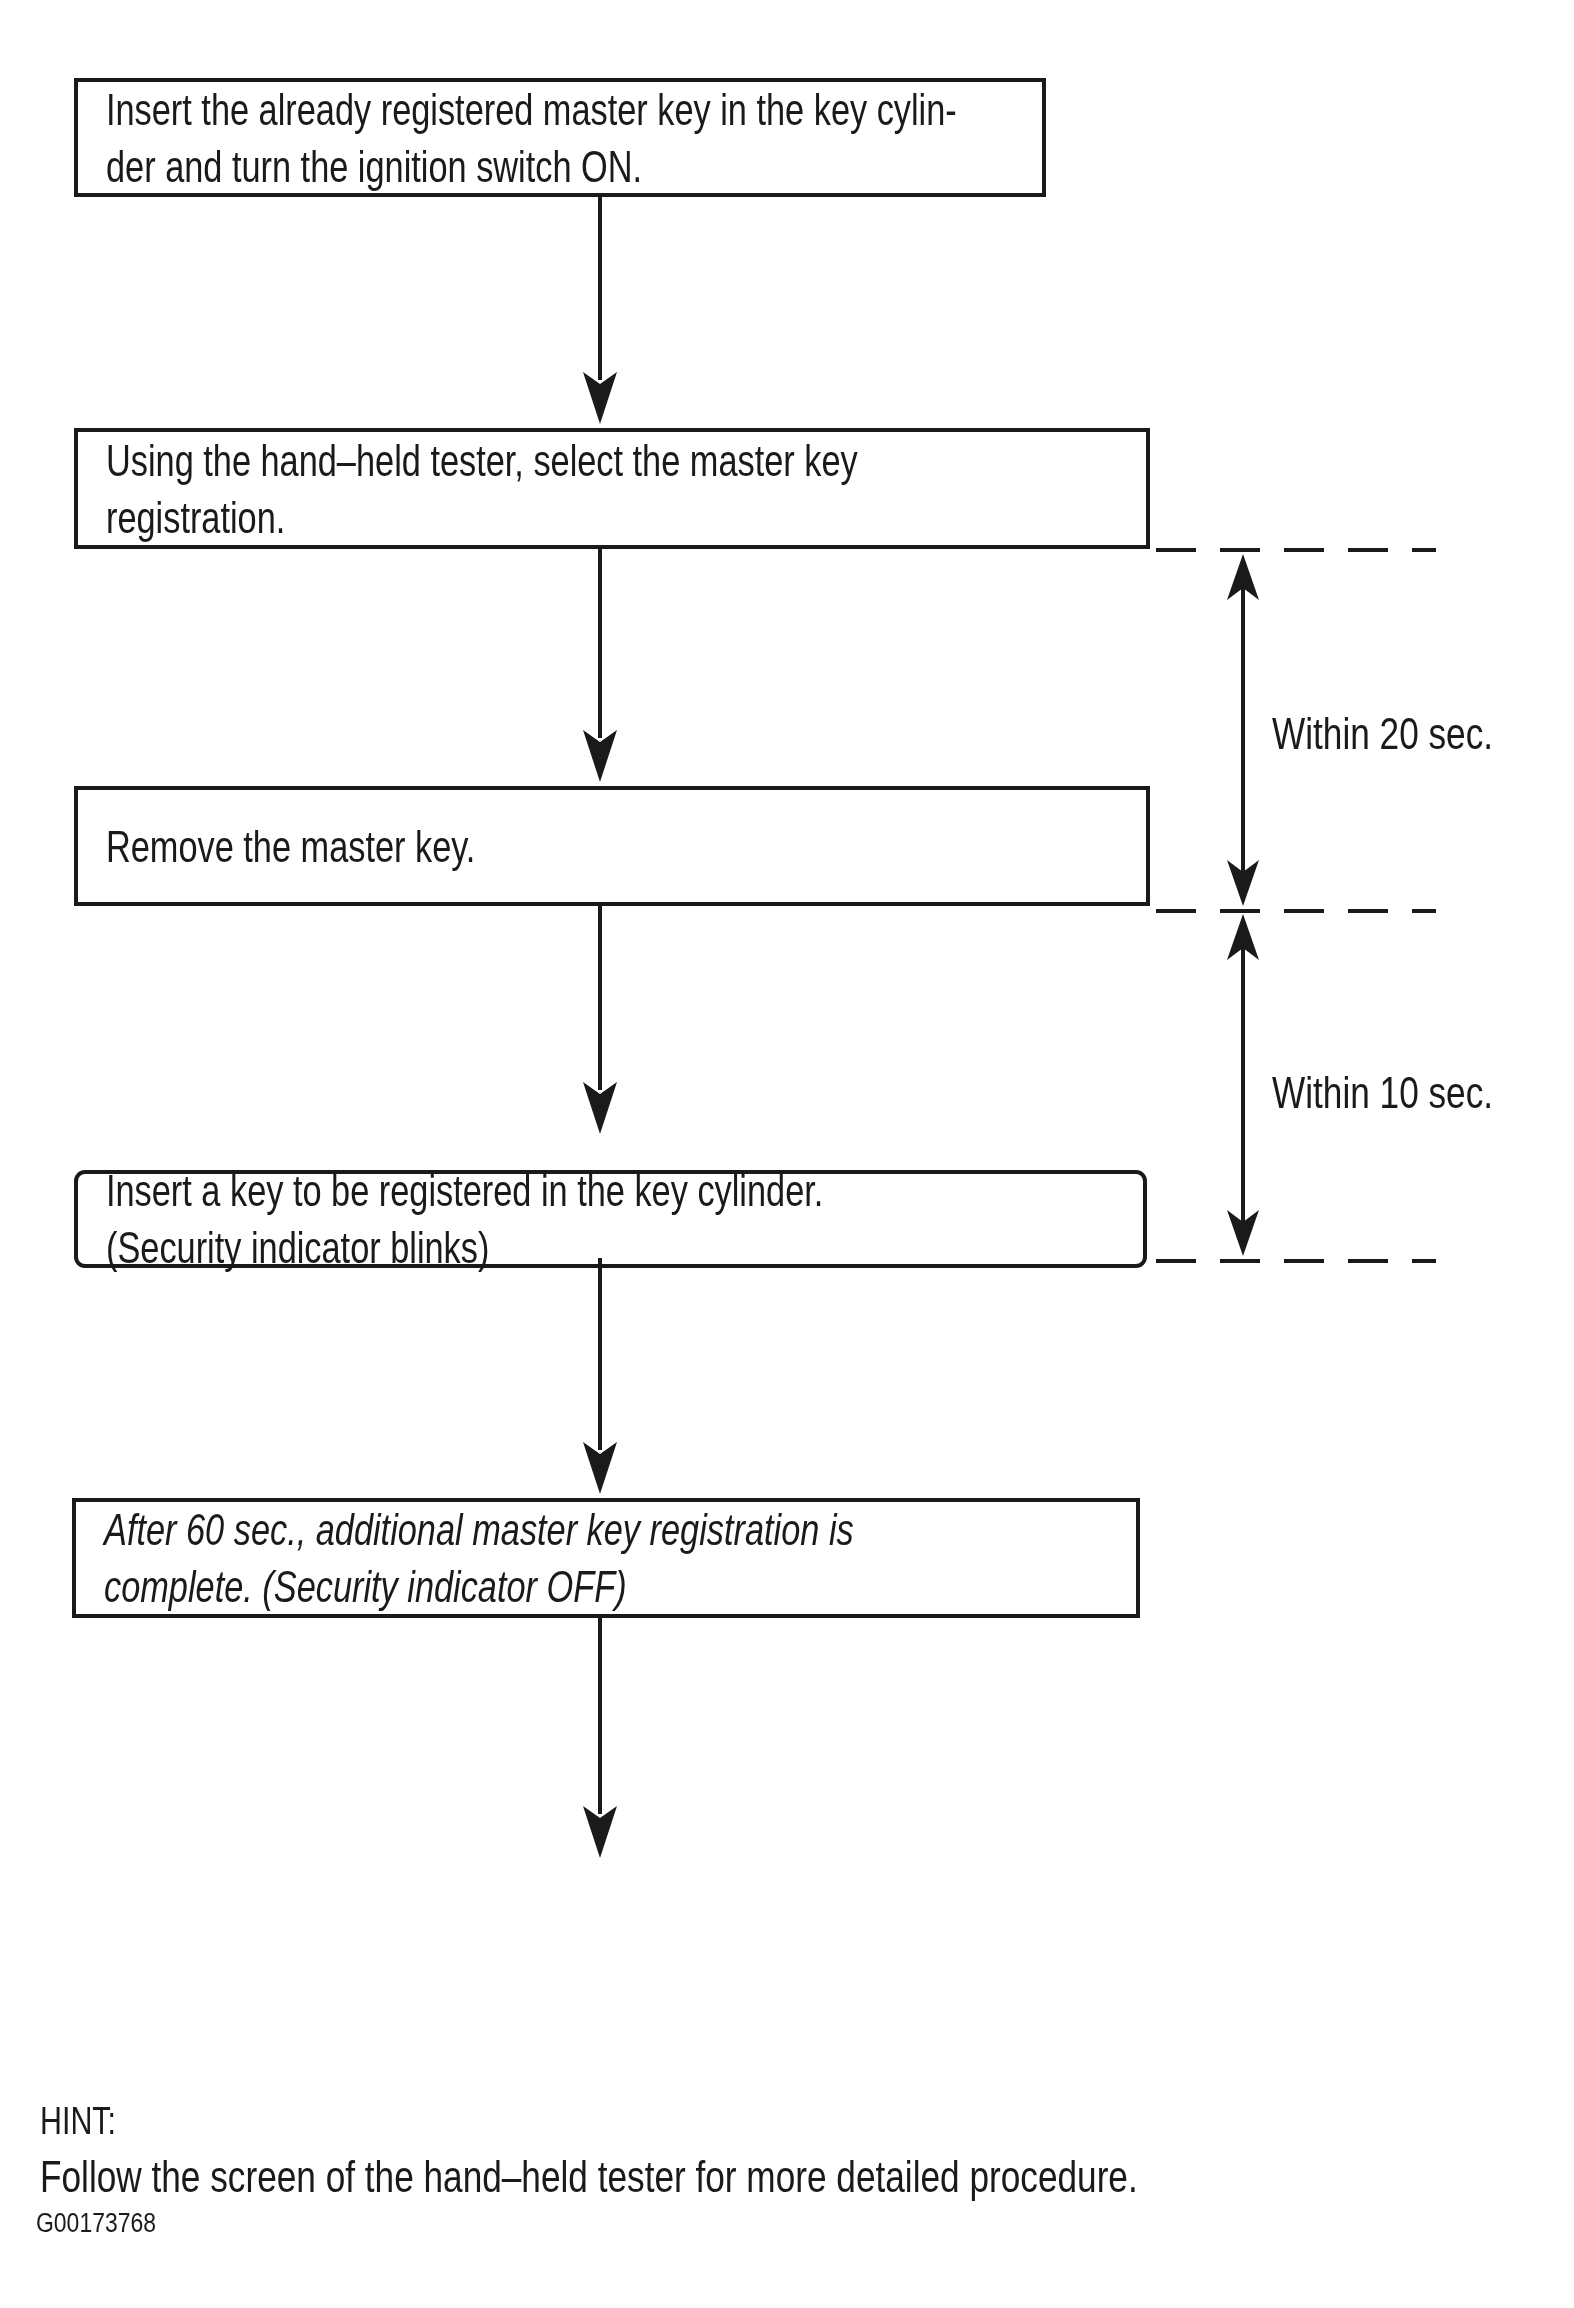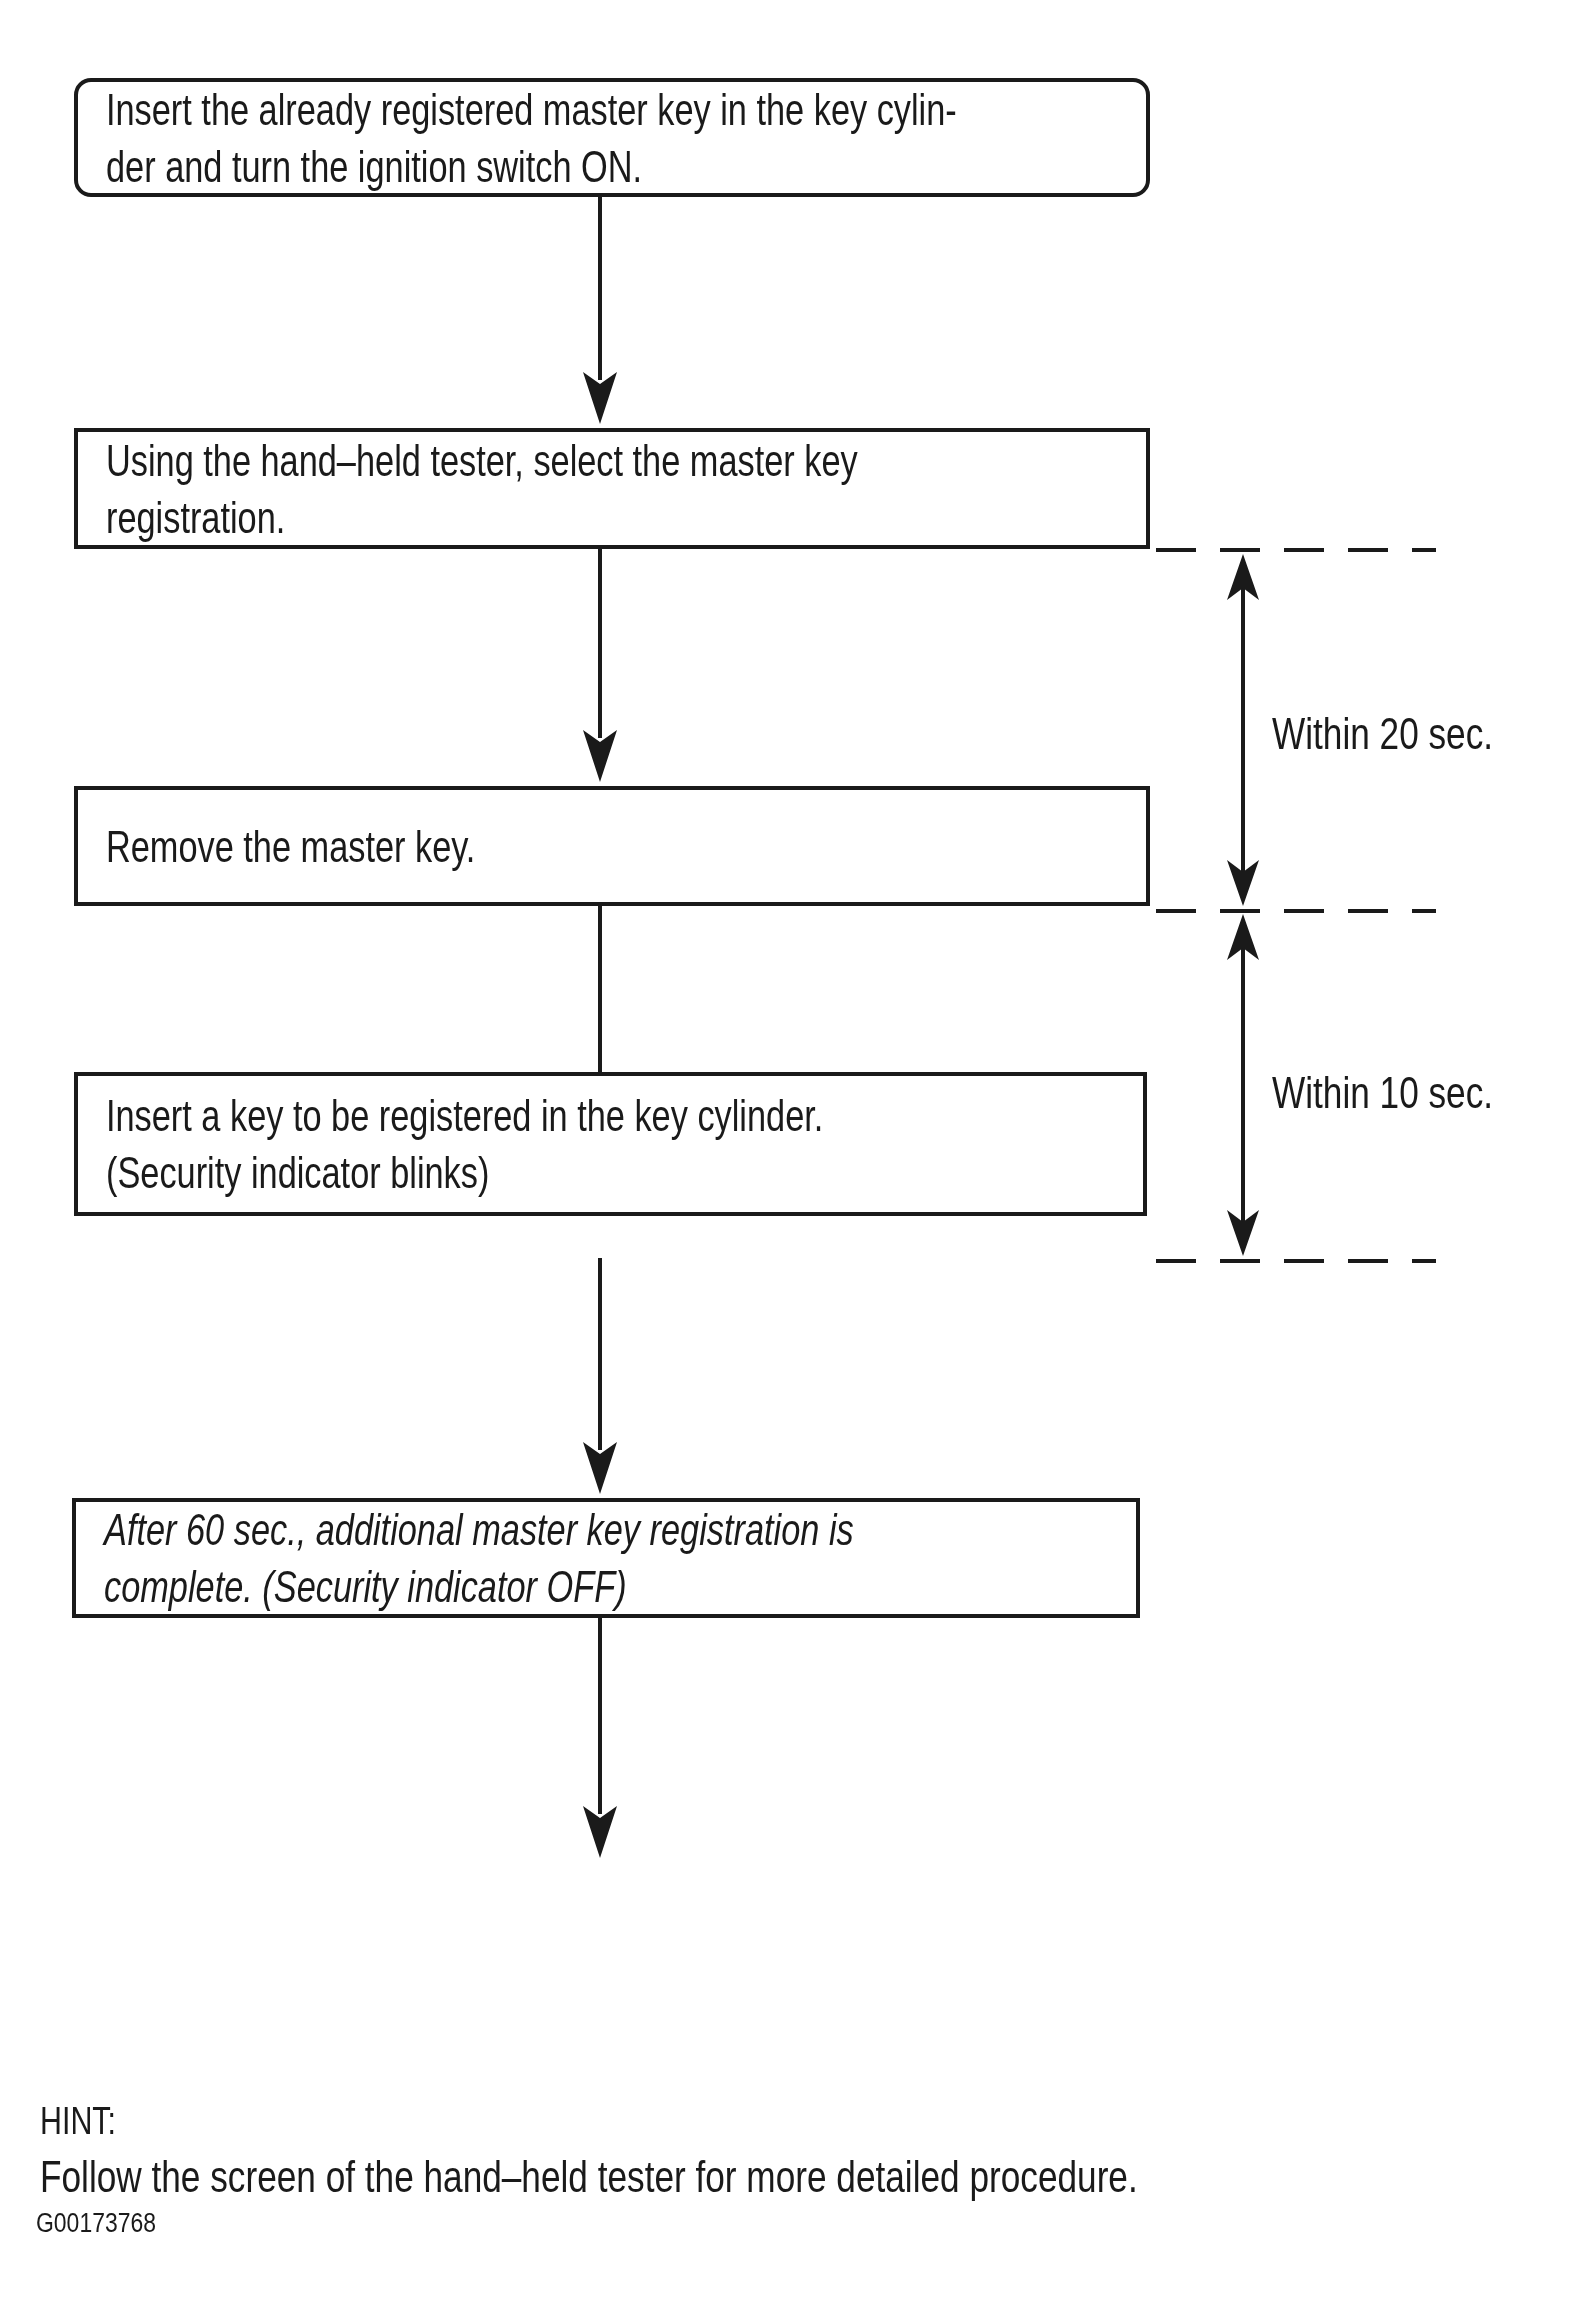--- a/index.html
+++ b/index.html
@@ -26,24 +26,24 @@
     padding-left: 28px;
   }
   .box-text {
     font-size: 44px;
     line-height: 57px;
     transform: scaleX(0.78);
     transform-origin: 0 50%;
   }
   .box-text .line { white-space: nowrap; }
 
-  #box1 { left: 74px;  top: 78px;   width: 1076px; height: 119px; border-radius: 17px; }
+  #box1 { left: 74px;  top: 78px;   width: 972px; height: 119px; }
   #box2 { left: 74px;  top: 428px;  width: 1076px; height: 121px; }
   #box3 { left: 74px;  top: 786px;  width: 1076px; height: 120px; }
-  #box4 { left: 74px;  top: 1072px; width: 1073px; height: 144px; }
+  #box4 { left: 74px;  top: 1170px; width: 1073px; height: 98px; border-radius: 11px; }
   #box5 { left: 72px;  top: 1498px; width: 1068px; height: 120px; font-style: italic; }
   #box6 { left: 166px; top: 1862px; width: 894px;  height: 219px; padding-left: 16px; }
 
   #box6 .box-text {
     font-size: 40px;
     line-height: 53px;
     width: 1050px;
     transform: scaleX(0.82);
   }
   #box6 .line { white-space: normal; }

